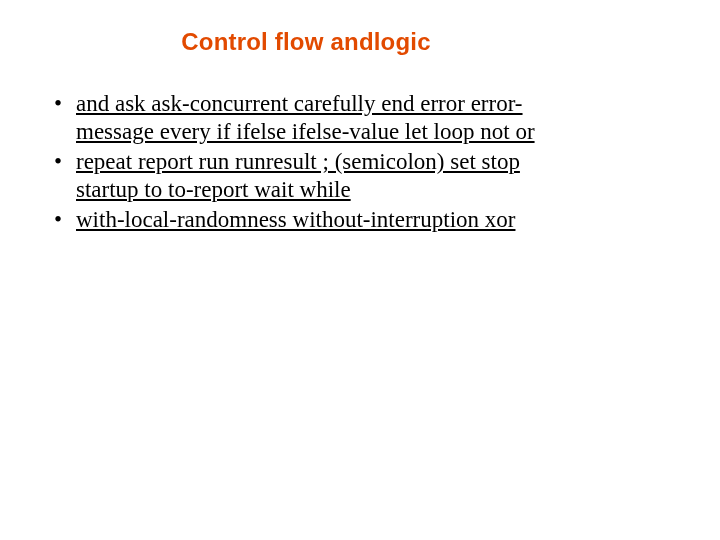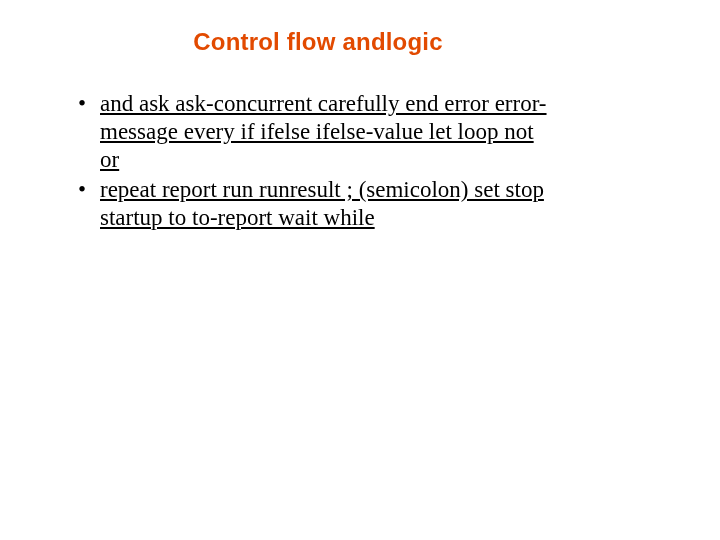--- a/index.html
+++ b/index.html
@@ -8,21 +8,21 @@
     width: 720px;
     height: 540px;
     background: #ffffff;
     font-family: "Times New Roman", Times, serif;
     color: #000000;
   }
   .slide {
     box-sizing: border-box;
     width: 612px;
     height: 540px;
-    padding: 28px 48px 0 72px;
+    padding: 28px 48px 0 48px;
   }
   .title {
     font-family: Arial, Helvetica, sans-serif;
     font-weight: bold;
     font-size: 24px;
     color: #e24a00;
     text-align: center;
     margin: 0 0 34px 0;
     letter-spacing: 0.2px;
   }
@@ -53,14 +53,17 @@
 <div class="slide">
   <h1 class="title">Control flow andlogic</h1>
 
   <ul class="bullets">
     <li>
       <span>and ask ask-concurrent carefully end error error-message every if ifelse ifelse-value let loop not or</span>
     </li>
     <li>
       <span>repeat report run runresult ; (semicolon) set stop startup to to-report wait while</span>
     </li>
+    <li>
+      <span>with-local-randomness without-interruption xor</span>
+    </li>
   </ul>
 </div>
 
 </body></html>

